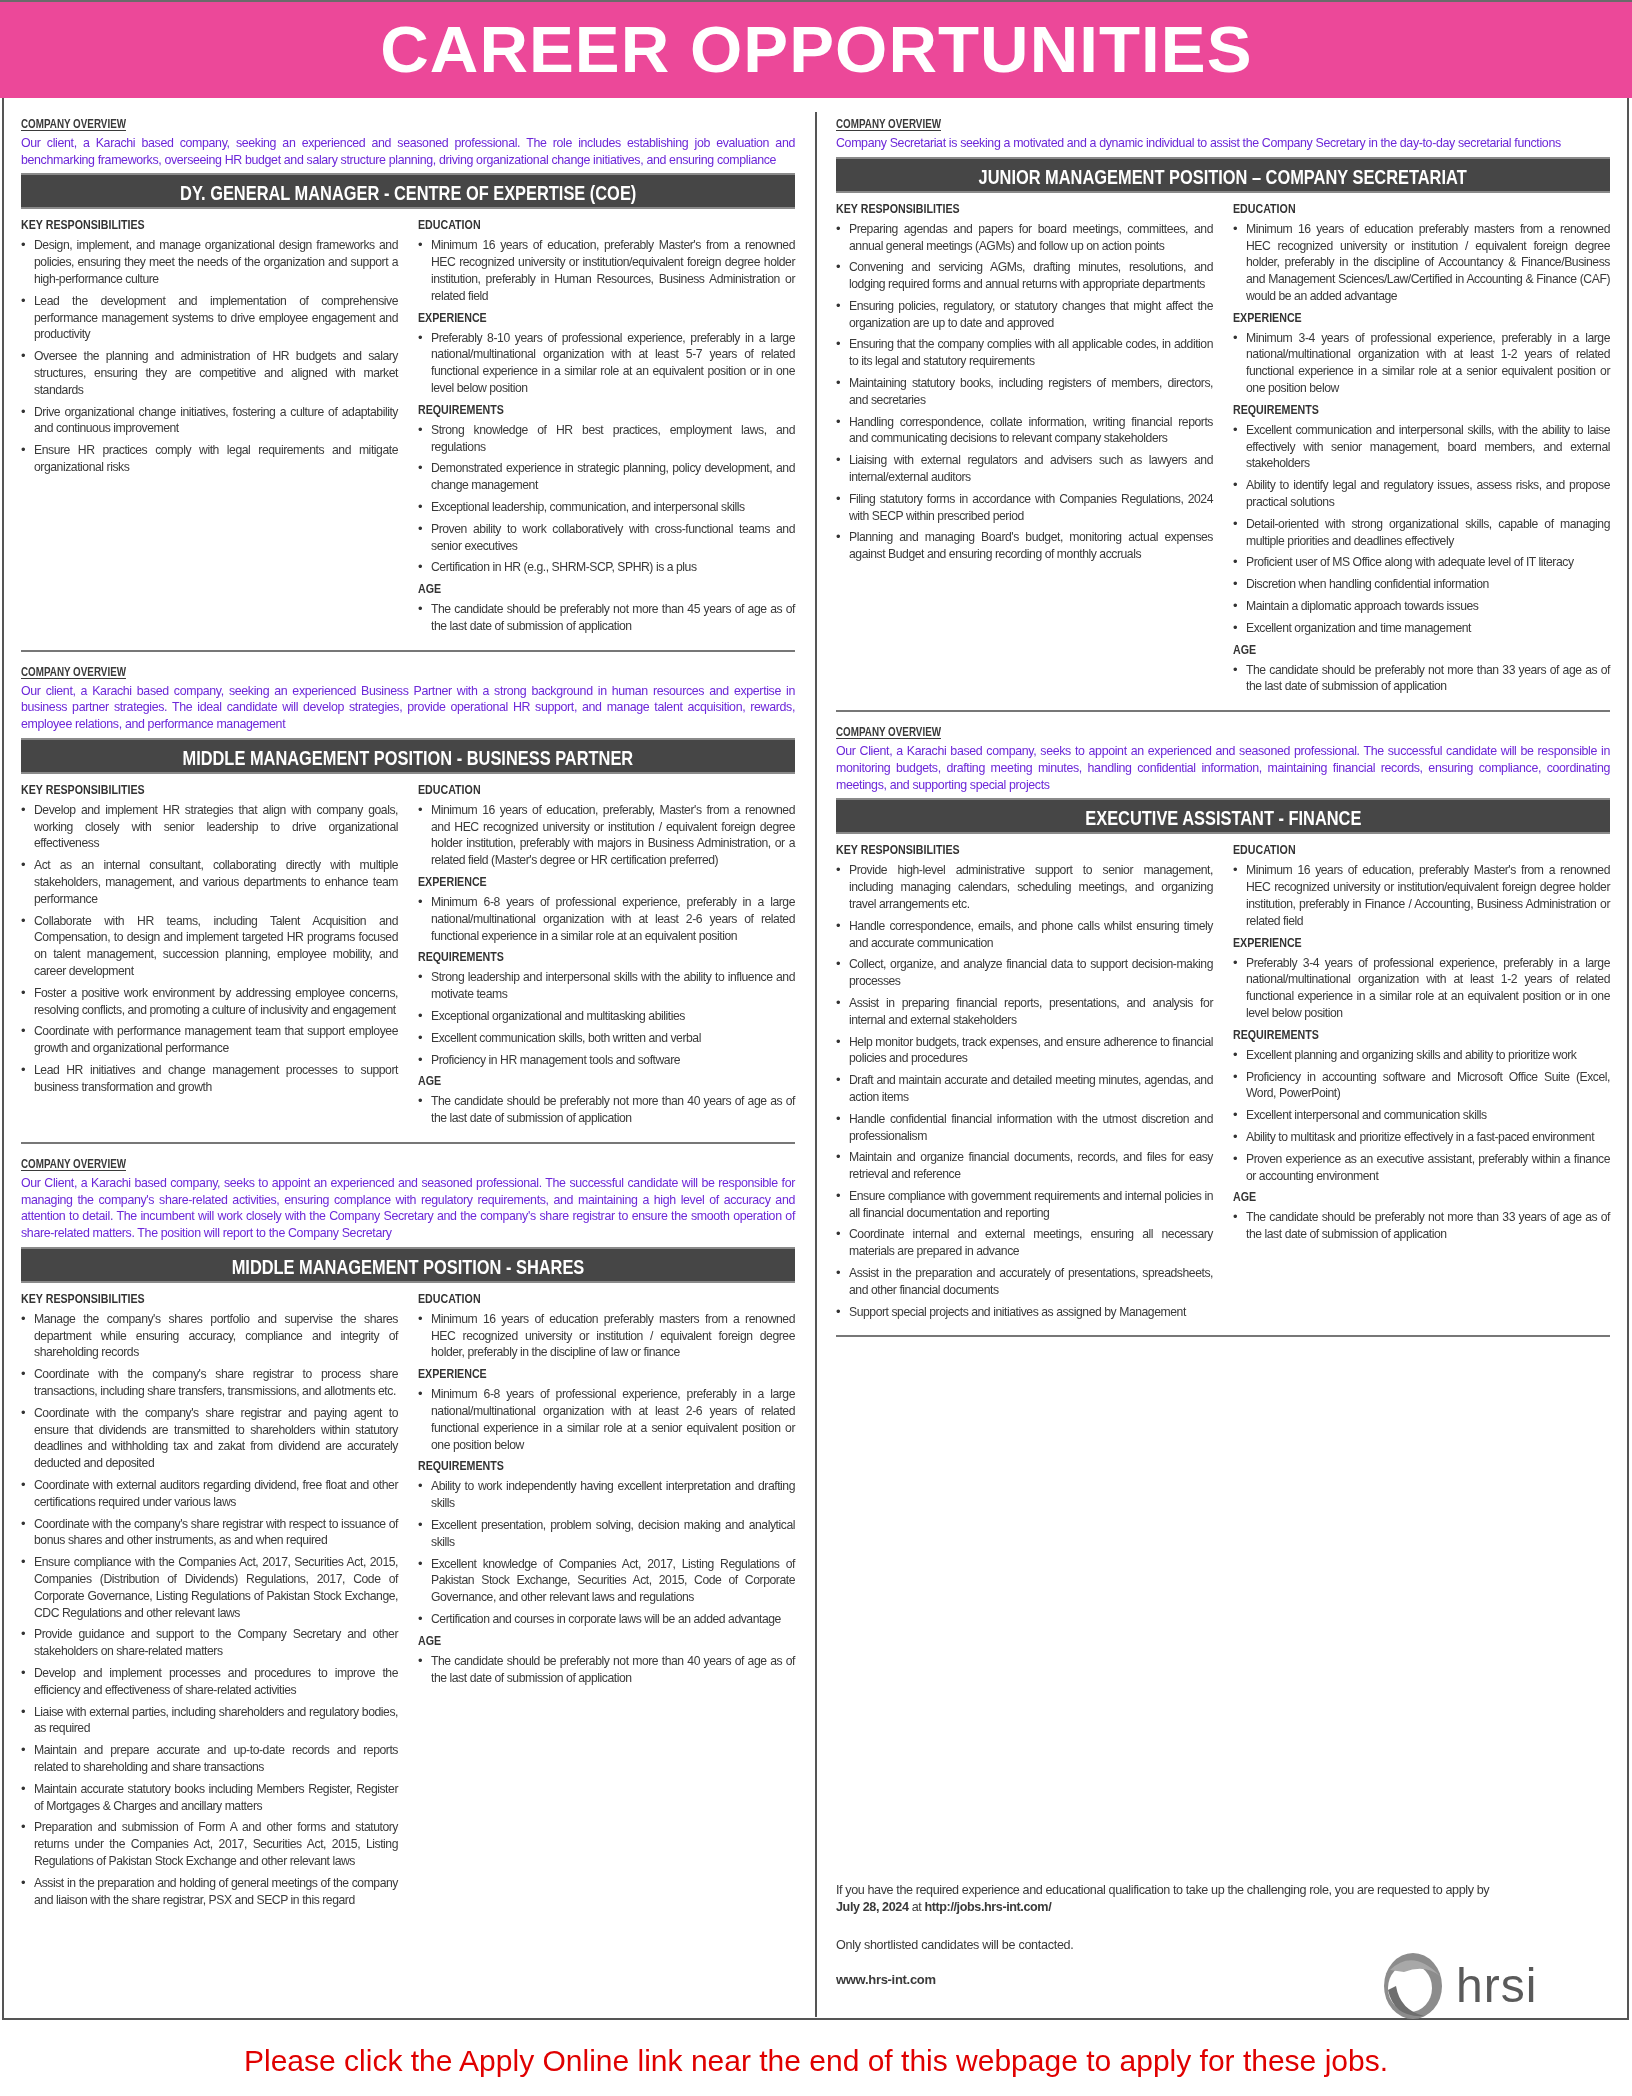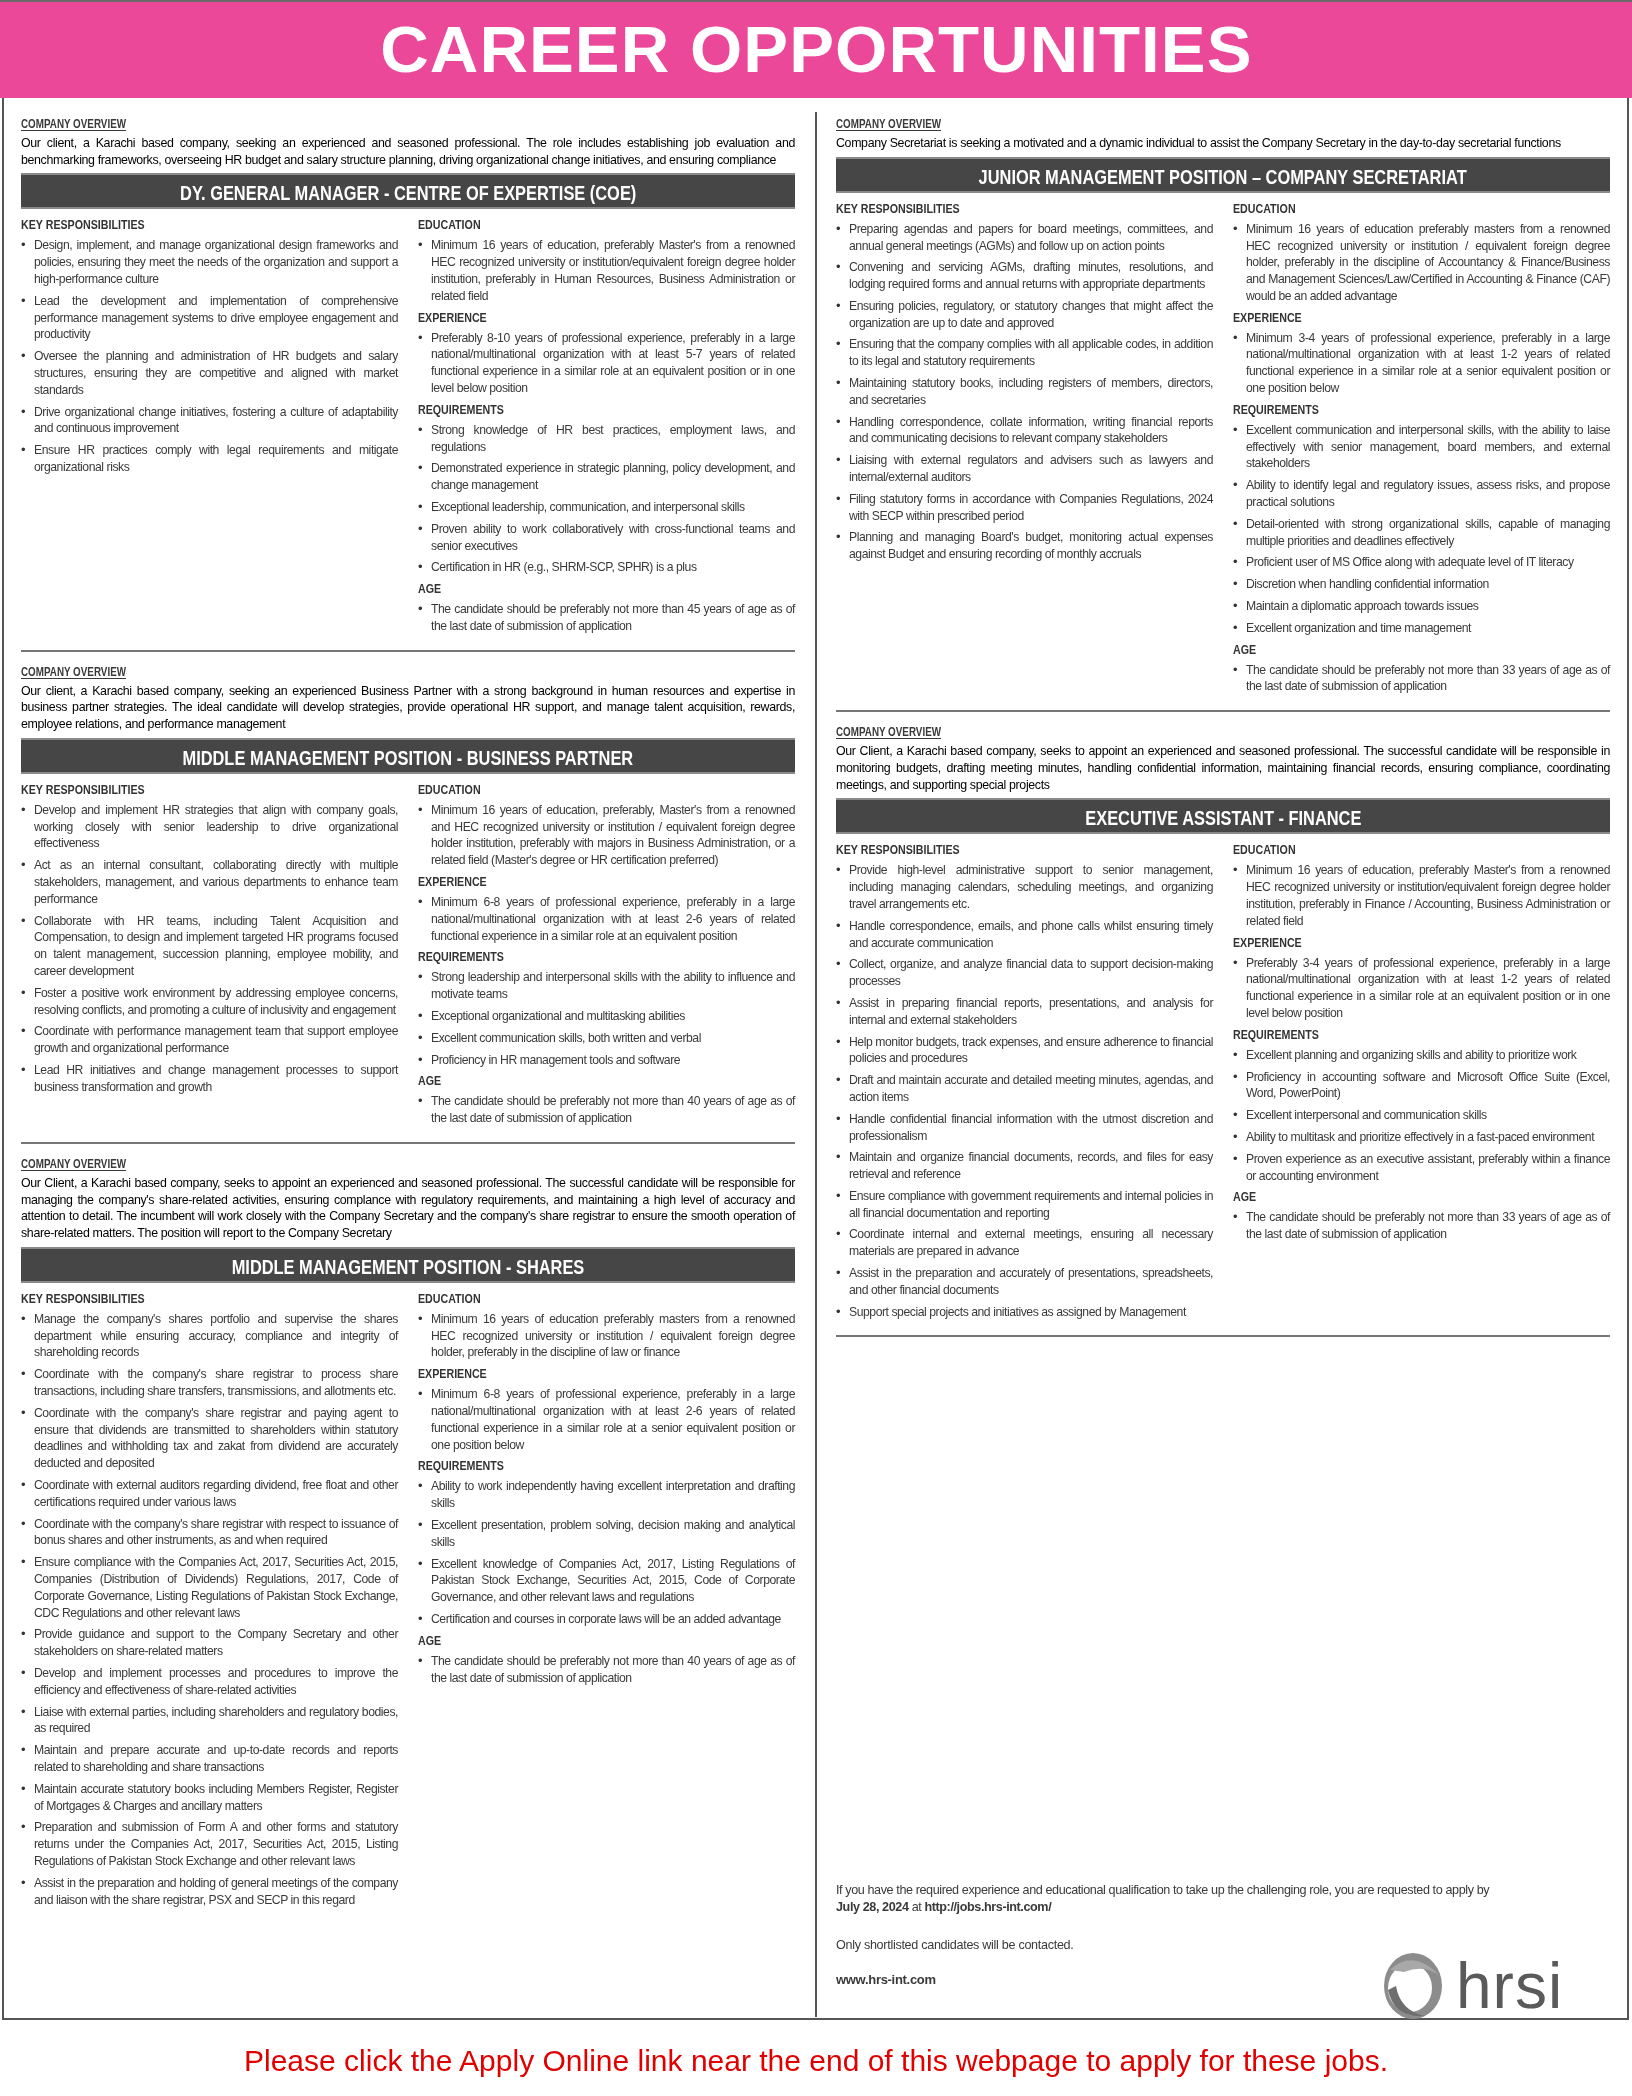--- a/index.html
+++ b/index.html
@@ -30,21 +30,21 @@
   .col-right { left: 836px; top: 114px; width: 774px; }
 
   .section { margin-bottom: 10px; }
   .overview-label {
     font-family: "Liberation Sans", sans-serif; font-weight: 700; font-size: 12px;
     color: #3a3a3a; text-decoration: underline; text-underline-offset: 2px;
     transform: scaleX(0.82); transform-origin: left; display: inline-block;
     margin-bottom: 4px;
   }
   .overview-text {
-    font-size: 12.4px; line-height: 16.7px; text-align: justify; color: #000000;
+    font-size: 12.4px; line-height: 16.7px; text-align: justify; color: #6d28d9;
     letter-spacing: -0.35px;
   }
   .title-bar {
     background: #464646; color: #ffffff; text-align: center;
     height: 36px; line-height: 36px; margin: 5px 0 6px 0;
     border-top: 2px solid #8a8a8a; border-bottom: 2px solid #8a8a8a;
   }
   .title-bar span {
     display: inline-block; font-weight: 700; font-size: 20px; letter-spacing: 0;
     transform: scaleX(0.82);
@@ -67,21 +67,21 @@
   }
   .hr { height: 2px; background: #777; margin: 10px 0 6px 0; }
 
   .apply-block { position: absolute; left: 836px; top: 1882px; width: 774px; }
   .apply-text { font-size: 12.6px; line-height: 17px; color: #3a3a3a; letter-spacing: -0.4px; }
   .apply-strong { font-weight: 700; }
   .shortlist { font-size: 12.6px; margin-top: 22px; color: #3a3a3a; letter-spacing: -0.3px; }
   .website { font-size: 13px; font-weight: 700; margin-top: 20px; color: #3a3a3a; letter-spacing: -0.3px; }
 
   .logo { position: absolute; left: 1380px; top: 1950px; width: 240px; height: 72px; display: flex; align-items: center; }
-  .logo-text { font-size: 64px; font-weight: 400; color: #5a5a5a; margin-left: 10px; letter-spacing: 1px; line-height: 1; }
+  .logo-text { font-size: 48px; font-weight: 400; color: #5a5a5a; margin-left: 10px; letter-spacing: 1px; line-height: 1; }
 
   .bottom-note {
     position: absolute; left: 0; top: 2044px; width: 1632px; text-align: center;
     color: #e00000; font-size: 30px; font-weight: 400;
   }
 </style>
 </head>
 <body>
 
 <div class="header-bar">

